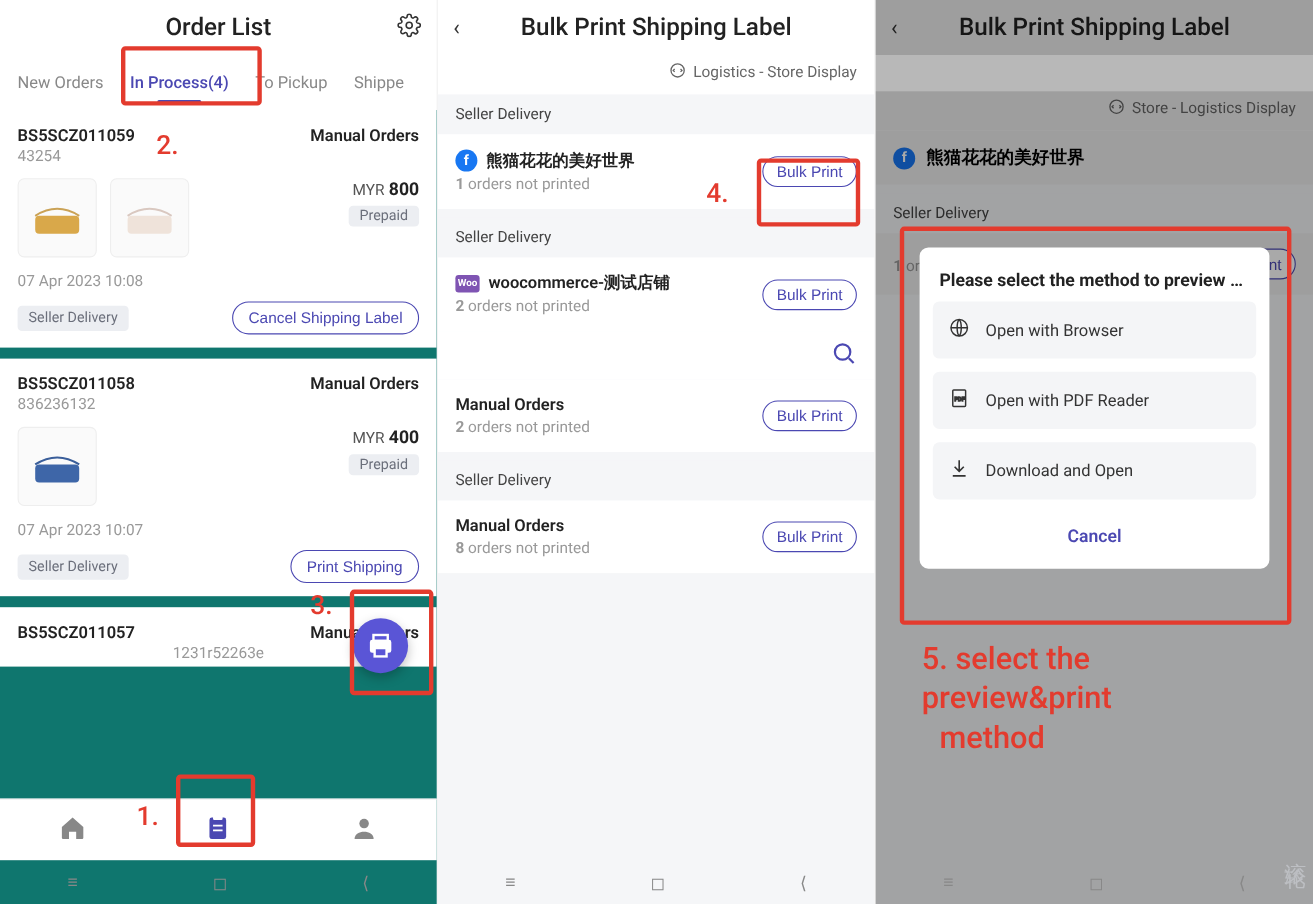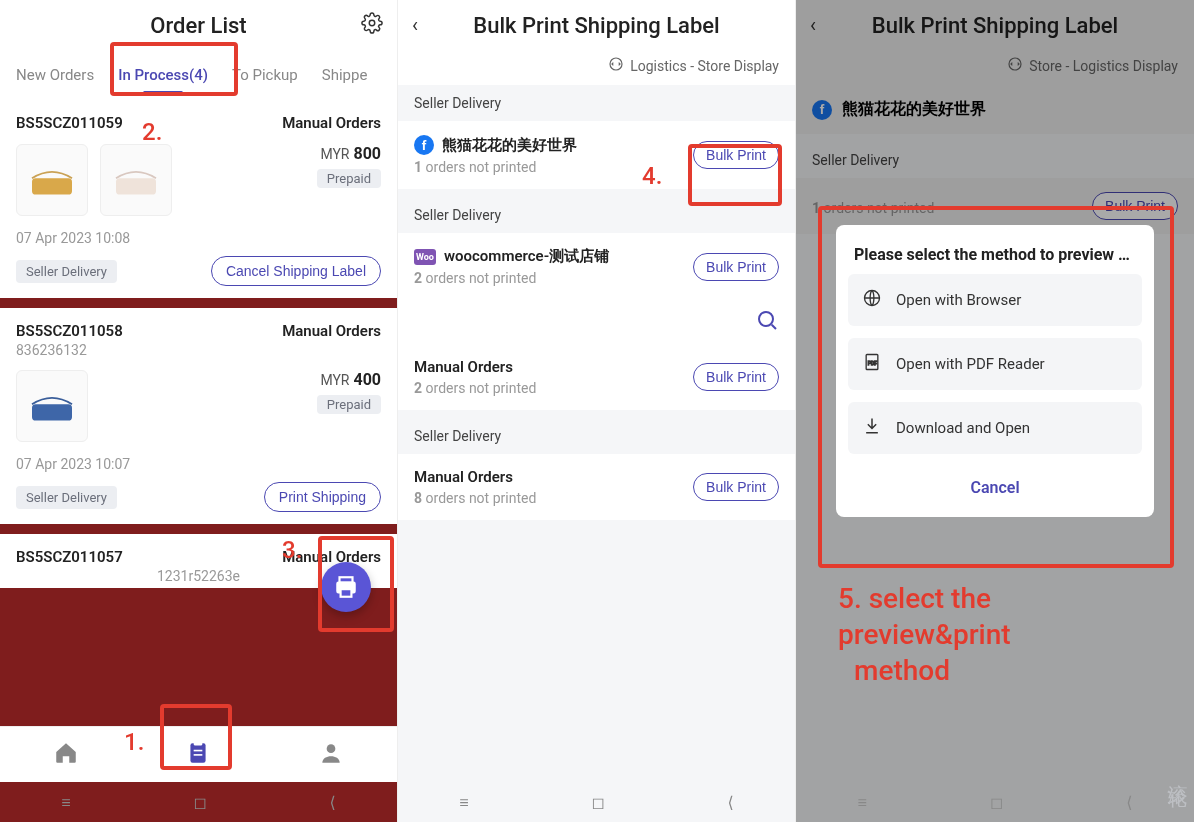--- a/index.html
+++ b/index.html
@@ -13,21 +13,21 @@
   .appbar .title { font-size: 22px; font-weight: 500; color: #222; }
   .appbar .back { position: absolute; left: 14px; font-size: 20px; color: #333; }
   .appbar .gear { position: absolute; right: 14px; color: #333; }
 
   
   .tabs { display: flex; gap: 0; padding: 0 4px; height: 50px; align-items: center; overflow: hidden; }
   .tab { padding: 0 12px; font-size: 15px; color: #888; white-space: nowrap; position: relative; }
   .tab.active { color: #4b48b2; font-weight: 500; }
   .tab.active::after { content: ""; position: absolute; left: 50%; transform: translateX(-50%); bottom: -10px; width: 40px; height: 3px; background: #4b48b2; border-radius: 2px; }
 
-  .s1-body { flex: 1; background: #7f1d1d; overflow: hidden; }
+  .s1-body { flex: 1; background: #0f766e; overflow: hidden; }
   .order-card { background: #fff; margin-bottom: 10px; padding: 14px 16px 12px 16px; }
   .order-row1 { display: flex; justify-content: space-between; font-size: 15px; font-weight: 600; color: #222; }
   .order-sub { font-size: 14px; color: #999; margin-top: 2px; }
   .thumbs-row { display: flex; gap: 12px; margin-top: 12px; align-items: flex-start; }
   .thumb { width: 72px; height: 72px; border: 1px solid #eee; border-radius: 6px; display: flex; align-items: center; justify-content: center; background: #fafafa; }
   .price-col { margin-left: auto; text-align: right; }
   .price-col .cur { font-size: 14px; color: #555; }
   .price-col .amt { font-size: 16px; font-weight: 700; color: #222; }
   .badge-prepaid { display: inline-block; background: #eceef2; color: #6b6f7b; font-size: 13px; padding: 2px 10px; border-radius: 4px; margin-top: 6px; }
   .order-time { font-size: 14px; color: #999; margin-top: 14px; }
@@ -96,20 +96,21 @@
       <div class="tab">Shippe</div>
     </div>
 
     <div class="s1-body">
 
       <div class="order-card">
         <div class="order-row1">
           <span>BS5SCZ011059</span>
           <span>Manual Orders</span>
         </div>
+        <div class="order-sub">43254</div>
         <div class="thumbs-row">
           <div class="thumb bag">
             <svg viewBox="0 0 60 44">
                 <path d="M8 20 Q30 6 52 20" stroke="#caa256" stroke-width="2" fill="none"></path>
                 <rect x="8" y="20" width="44" height="18" rx="4" fill="#d9a84a"></rect>
               </svg>
           </div>
           <div class="thumb bag">
             <svg viewBox="0 0 60 44">
                 <path d="M8 20 Q30 6 52 20" stroke="#d9c8c0" stroke-width="2" fill="none"></path>
@@ -276,21 +277,21 @@
 
     <div class="redbox" style="left:290px; top:144px; width:94px; height:62px;"></div>
     <div class="redtext" style="left:244px; top:162px; font-size:24px;">4.</div>
   </div>
 
   <div class="screen s3">
     <div class="appbar" style="background:#efefef;">
       <span class="back">‹</span>
       <span class="title">Bulk Print Shipping Label</span>
     </div>
-    <div class="subbar" style="background:#efefef;">
+    <div class="subbar" style="background:#efefef;margin-top:33px;">
       <span><svg width="16" height="16" viewBox="0 0 24 24" fill="none" stroke="currentColor" stroke-width="1.8">
             <circle cx="12" cy="12" r="9"></circle>
             <path d="M8 10l-2 2 2 2M16 10l2 2-2 2"></path>
           </svg></span>
       <span>Store - Logistics Display</span>
     </div>
     <div class="s2-body">
       <div class="shop-card" style="background:#efefef;">
         <span class="fb-icon">f</span>
         <span style="font-weight:600;">熊猫花花的美好世界</span>

